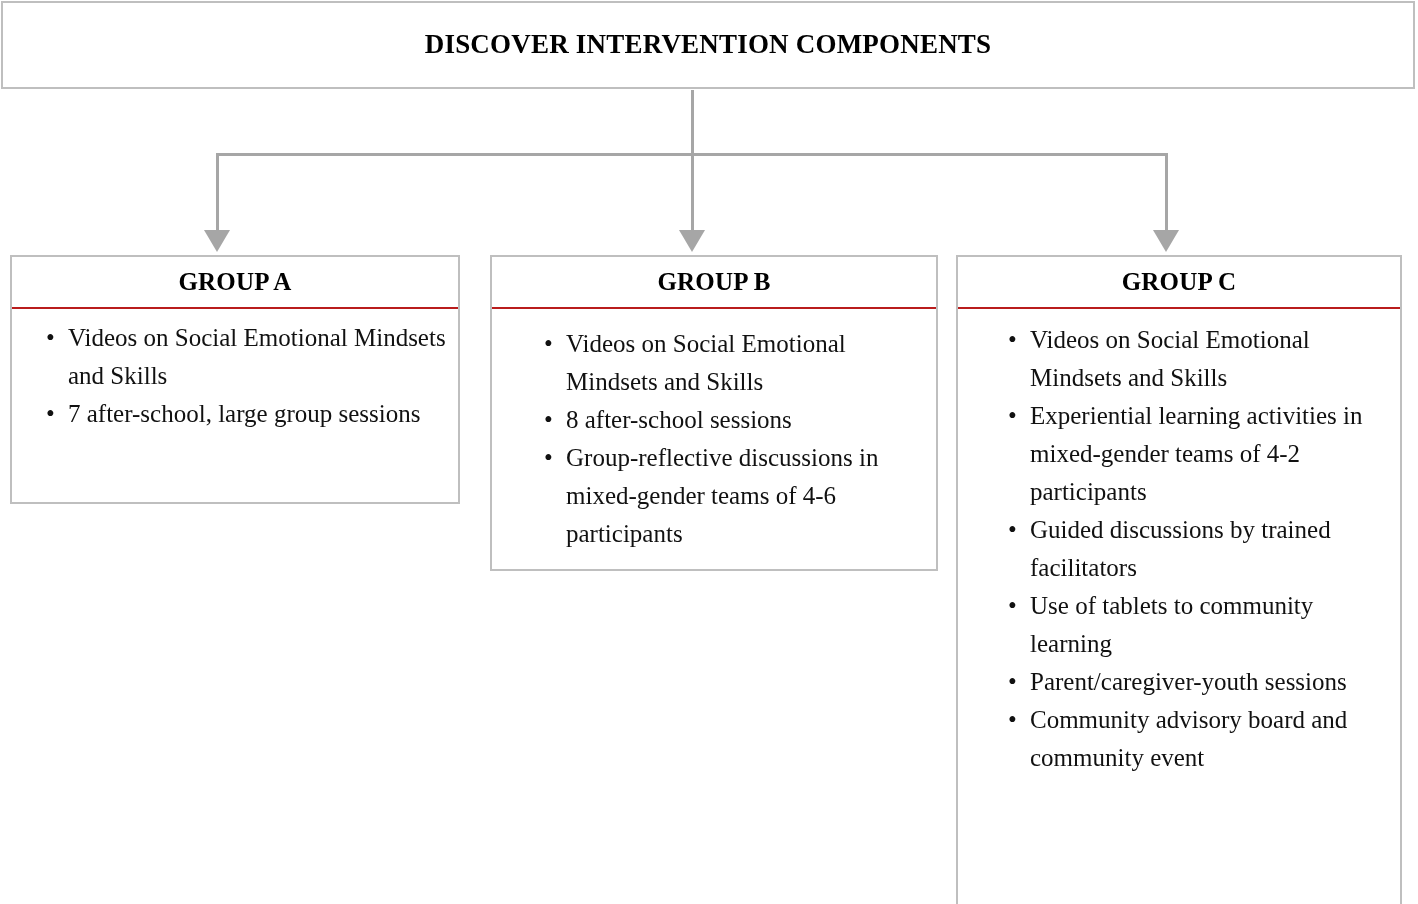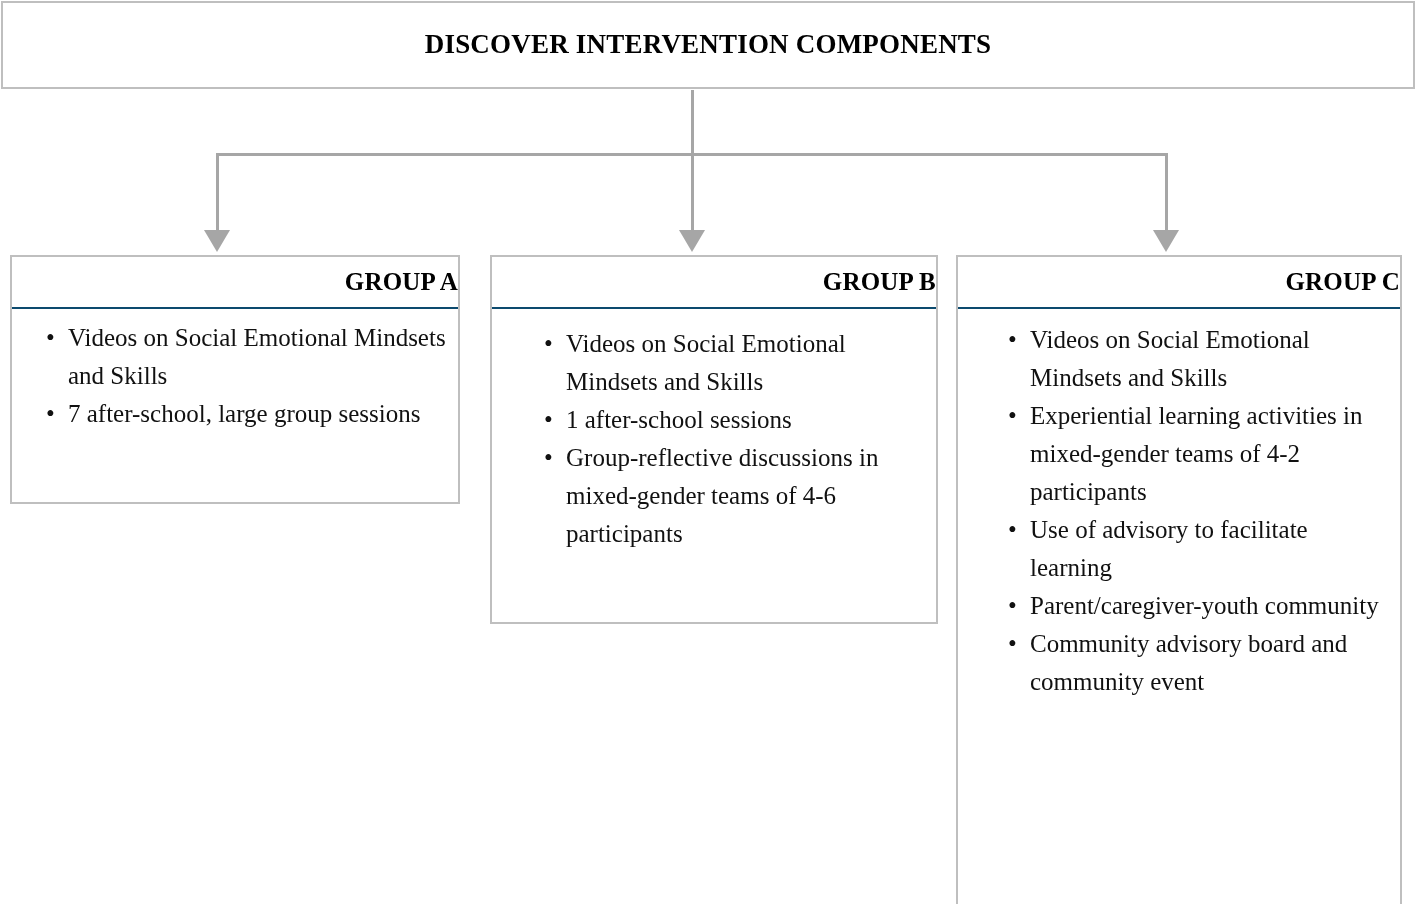--- a/index.html
+++ b/index.html
@@ -65,24 +65,24 @@
     position: absolute;
     box-sizing: border-box;
     border: 2px solid #bfbfbf;
     background: #ffffff;
     display: flex;
     flex-direction: column;
   }
   .group-header {
     box-sizing: border-box;
     height: 52px;
-    border-bottom: 2px solid #0c4a6e;
+    border-bottom: 2px solid #b91c1c;
     display: flex;
     align-items: center;
-    justify-content: flex-end;
+    justify-content: center;
   }
   .group-header-text {
     font-size: 25px;
     font-weight: bold;
     color: #000000;
     letter-spacing: 0.2px;
     white-space: nowrap;
   }
   .group-body {
     flex: 1 1 auto;
@@ -107,21 +107,21 @@
     position: absolute;
     left: 32px;
     top: 0;
     font-size: 25px;
     line-height: 38px;
     color: #111111;
   }
 
   
   #box-a { left: 10px;  top: 255px; width: 450px; height: 249px; }
-  #box-b { left: 490px; top: 255px; width: 448px; height: 369px; }
+  #box-b { left: 490px; top: 255px; width: 448px; height: 316px; }
   #box-c { left: 956px; top: 255px; width: 446px; height: 728px; }
 
   #box-a .group-body { padding-left: 2px; }
   #box-b .group-body { padding-left: 20px; padding-top: 16px; }
   #box-c .group-body { padding-left: 18px; padding-top: 12px; }
 </style>
 </head>
 <body>
 
 <div id="canvas">
@@ -155,34 +155,35 @@
     </div>
   </div>
 
   <div class="group-box" id="box-b">
     <div class="group-header">
       <span class="group-header-text">GROUP B</span>
     </div>
     <div class="group-body">
       <ul class="bullets">
         <li>Videos on Social Emotional Mindsets and Skills</li>
-        <li>1 after-school sessions</li>
+        <li>8 after-school sessions</li>
         <li>Group-reflective discussions in mixed-gender teams of 4-6 participants</li>
       </ul>
     </div>
   </div>
 
   <div class="group-box" id="box-c">
     <div class="group-header">
       <span class="group-header-text">GROUP C</span>
     </div>
     <div class="group-body">
       <ul class="bullets">
         <li>Videos on Social Emotional Mindsets and Skills</li>
         <li>Experiential learning activities in mixed-gender teams of 4-2 participants</li>
-        <li>Use of advisory to facilitate learning</li>
-        <li>Parent/caregiver-youth community</li>
+        <li>Guided discussions by trained facilitators</li>
+        <li>Use of tablets to community learning</li>
+        <li>Parent/caregiver-youth sessions</li>
         <li>Community advisory board and community event</li>
       </ul>
     </div>
   </div>
 
 </div>
 
 </body></html>

